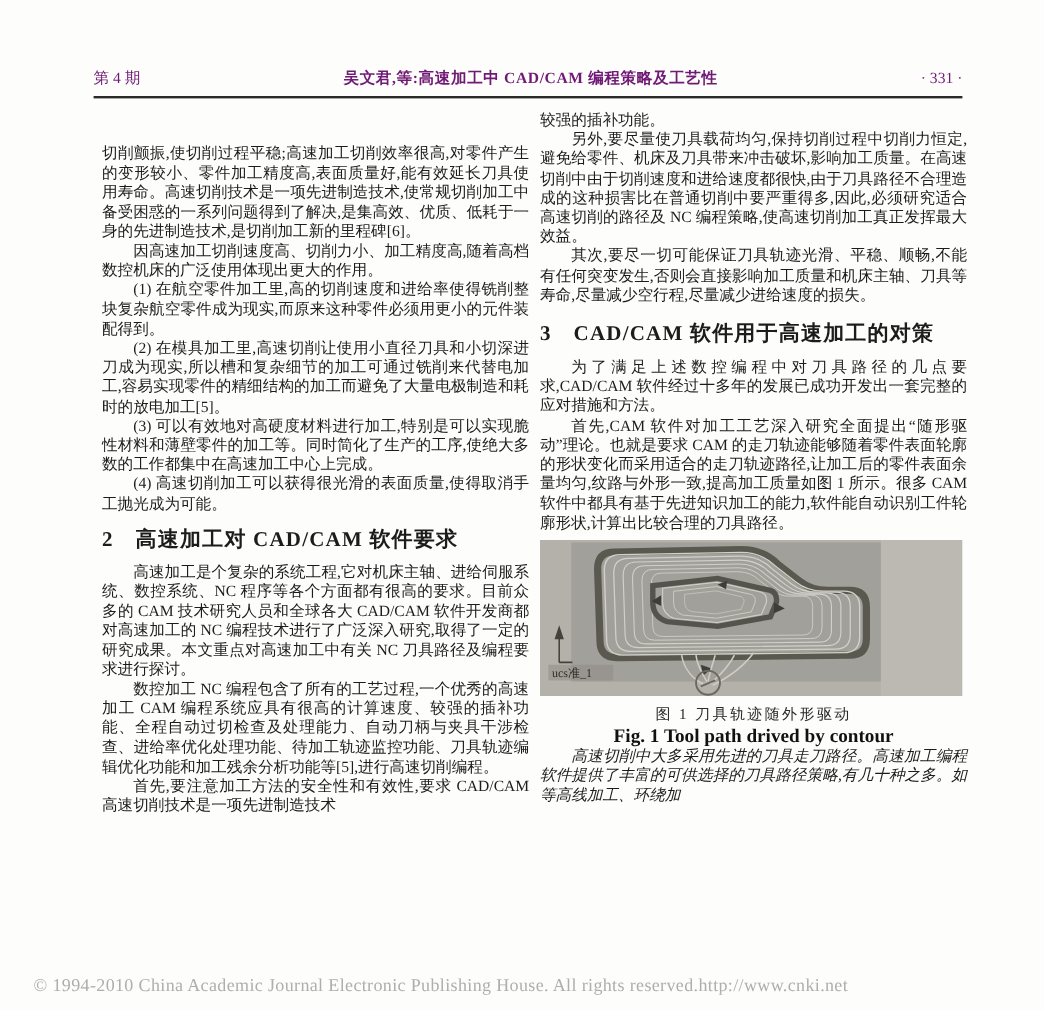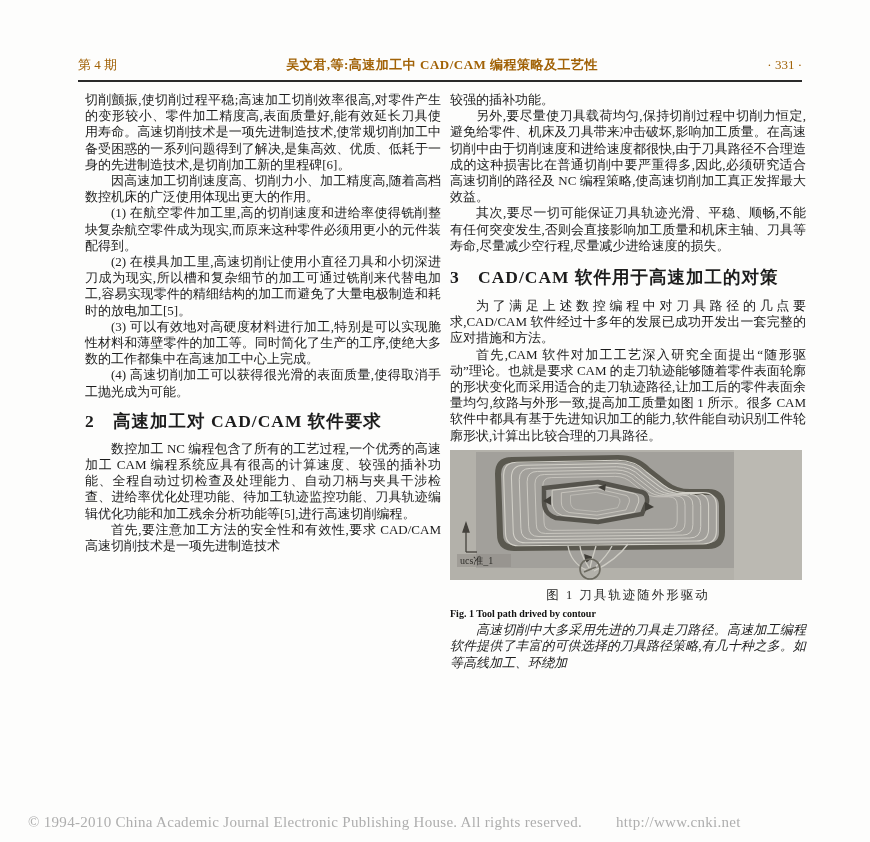--- a/index.html
+++ b/index.html
@@ -11,61 +11,61 @@
     overflow:hidden;
   }
   .page{
     position:relative;width:870px;height:842px;
     background:#fdfdfc;
   }
   
   .header{
     position:absolute;left:78px;top:56px;width:724px;
     display:flex;justify-content:space-between;align-items:baseline;
-    font-size:13px;color:#a16207;
+    font-size:13px;color:#701a75;
   }
   .header .h-title{font-weight:bold;letter-spacing:.5px;}
   .header-rule{
     position:absolute;left:78px;top:80px;width:724px;height:0;
     border-top:2px solid #2a2a2a;
   }
   
   .col{position:absolute;top:92px;width:356px;font-size:13px;line-height:16.2px;text-align:justify;}
-  .col-left{left:85px;}
+  .col-left{left:85px;margin-top:28px;}
   .col-right{left:450px;}
   .col p{margin:0;}
   .ind{text-indent:2em;}
   .sub-h{font-weight:bold;margin:0;}
   .sub-h .num{margin-right:10px;}
   .sec-h{
     font-weight:bold;font-size:17.5px;line-height:22px;
     margin:10px 0 9px 0;letter-spacing:1px;
     position:relative;padding-left:28px;text-align:left;
   }
   .sec-h .num{position:absolute;left:0;top:0;}
   .sec-h.h3{width:318px;margin:12px 0 10px 0;}
   
   .figure{margin-top:6px;}
   .fig-img{display:block;width:352px;height:130px;}
   .fig-cap-cn{
     text-align:center;font-weight:normal;font-size:12.5px;
     margin-top:7px;letter-spacing:2px;color:#2a2a28;
   }
   .fig-cap-en{
-    font-weight:bold;font-size:10px;
+    text-align:center;font-weight:bold;font-size:16px;
     margin-top:3px;color:#111;
   }
   .after-fig{margin-top:9px;font-style:italic;}
   
   .footer{
     position:absolute;left:28px;top:814px;width:814px;
     font-size:15px;color:#aeaeae;letter-spacing:.3px;
     display:flex;
   }
-  .footer .f-url{margin-left:34px;}
+  .footer .f-url{}
 </style>
 </head>
 <body>
 
 <div class="page">
 
   <div class="header">
     <span>第 4 期</span>
     <span class="h-title">吴文君,等:高速加工中 CAD/CAM 编程策略及工艺性</span>
     <span>· 331 ·</span>
@@ -73,20 +73,21 @@
   <div class="header-rule"></div>
 
   <div class="col col-left">
     <p>切削颤振,使切削过程平稳;高速加工切削效率很高,对零件产生的变形较小、零件加工精度高,表面质量好,能有效延长刀具使用寿命。高速切削技术是一项先进制造技术,使常规切削加工中备受困惑的一系列问题得到了解决,是集高效、优质、低耗于一身的先进制造技术,是切削加工新的里程碑[6]。</p>
     <p class="ind">因高速加工切削速度高、切削力小、加工精度高,随着高档数控机床的广泛使用体现出更大的作用。</p>
     <p class="ind">(1) 在航空零件加工里,高的切削速度和进给率使得铣削整块复杂航空零件成为现实,而原来这种零件必须用更小的元件装配得到。</p>
     <p class="ind">(2) 在模具加工里,高速切削让使用小直径刀具和小切深进刀成为现实,所以槽和复杂细节的加工可通过铣削来代替电加工,容易实现零件的精细结构的加工而避免了大量电极制造和耗时的放电加工[5]。</p>
     <p class="ind">(3) 可以有效地对高硬度材料进行加工,特别是可以实现脆性材料和薄壁零件的加工等。同时简化了生产的工序,使绝大多数的工作都集中在高速加工中心上完成。</p>
     <p class="ind">(4) 高速切削加工可以获得很光滑的表面质量,使得取消手工抛光成为可能。</p>
     <h2 class="sec-h"><span class="num">2</span><span>高速加工对 CAD/CAM 软件要求</span></h2>
+    <p class="ind">高速加工是个复杂的系统工程,它对机床主轴、进给伺服系统、数控系统、NC 程序等各个方面都有很高的要求。目前众多的 CAM 技术研究人员和全球各大 CAD/CAM 软件开发商都对高速加工的 NC 编程技术进行了广泛深入研究,取得了一定的研究成果。本文重点对高速加工中有关 NC 刀具路径及编程要求进行探讨。</p>
     <p class="ind">数控加工 NC 编程包含了所有的工艺过程,一个优秀的高速加工 CAM 编程系统应具有很高的计算速度、较强的插补功能、全程自动过切检查及处理能力、自动刀柄与夹具干涉检查、进给率优化处理功能、待加工轨迹监控功能、刀具轨迹编辑优化功能和加工残余分析功能等[5],进行高速切削编程。</p>
     <p class="ind">首先,要注意加工方法的安全性和有效性,要求 CAD/CAM 高速切削技术是一项先进制造技术</p>
   </div>
 
   <div class="col col-right">
     <p>较强的插补功能。</p>
     <p class="ind">另外,要尽量使刀具载荷均匀,保持切削过程中切削力恒定,避免给零件、机床及刀具带来冲击破坏,影响加工质量。在高速切削中由于切削速度和进给速度都很快,由于刀具路径不合理造成的这种损害比在普通切削中要严重得多,因此,必须研究适合高速切削的路径及 NC 编程策略,使高速切削加工真正发挥最大效益。</p>
     <p class="ind">其次,要尽一切可能保证刀具轨迹光滑、平稳、顺畅,不能有任何突变发生,否则会直接影响加工质量和机床主轴、刀具等寿命,尽量减少空行程,尽量减少进给速度的损失。</p>
     <h2 class="sec-h h3"><span class="num">3</span><span>CAD/CAM 软件用于高速加工的对策</span></h2>
     <p class="ind">为了满足上述数控编程中对刀具路径的几点要求,CAD/CAM 软件经过十多年的发展已成功开发出一套完整的应对措施和方法。</p>

